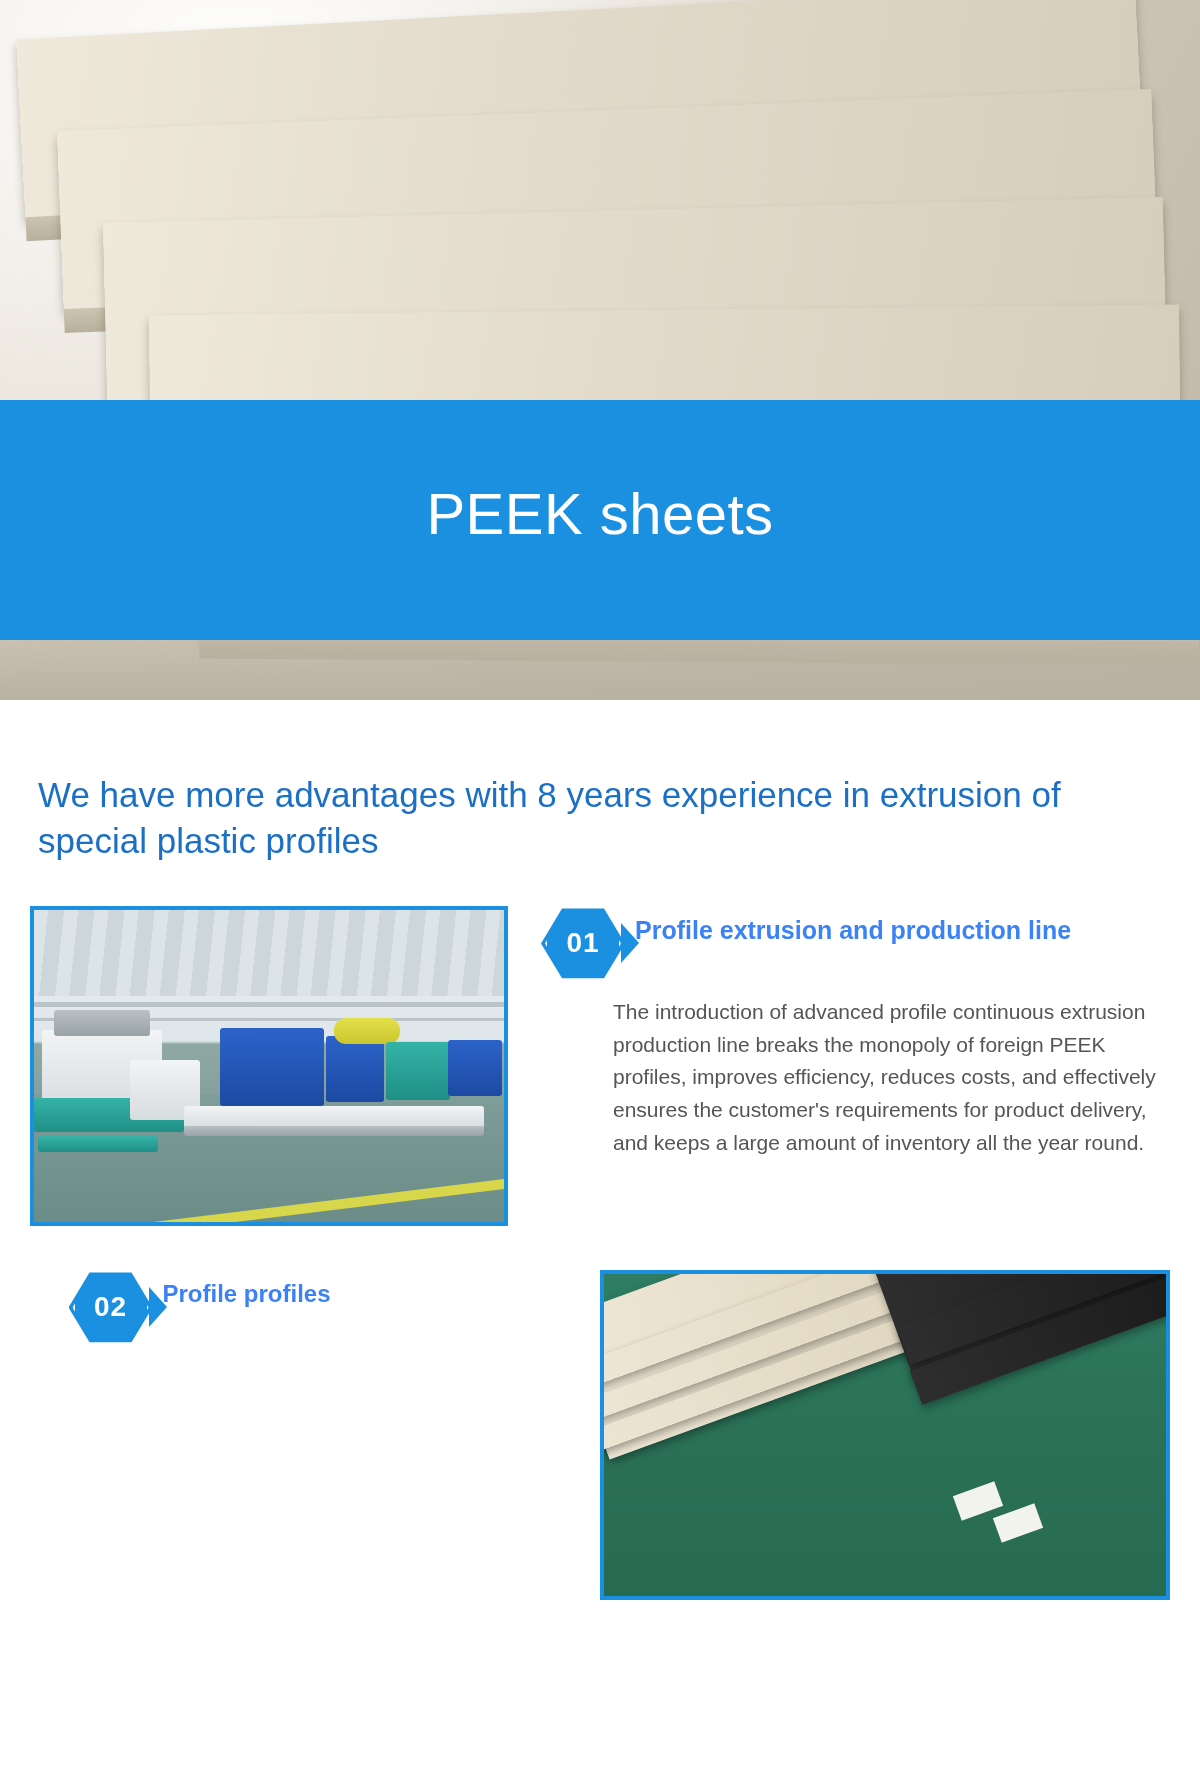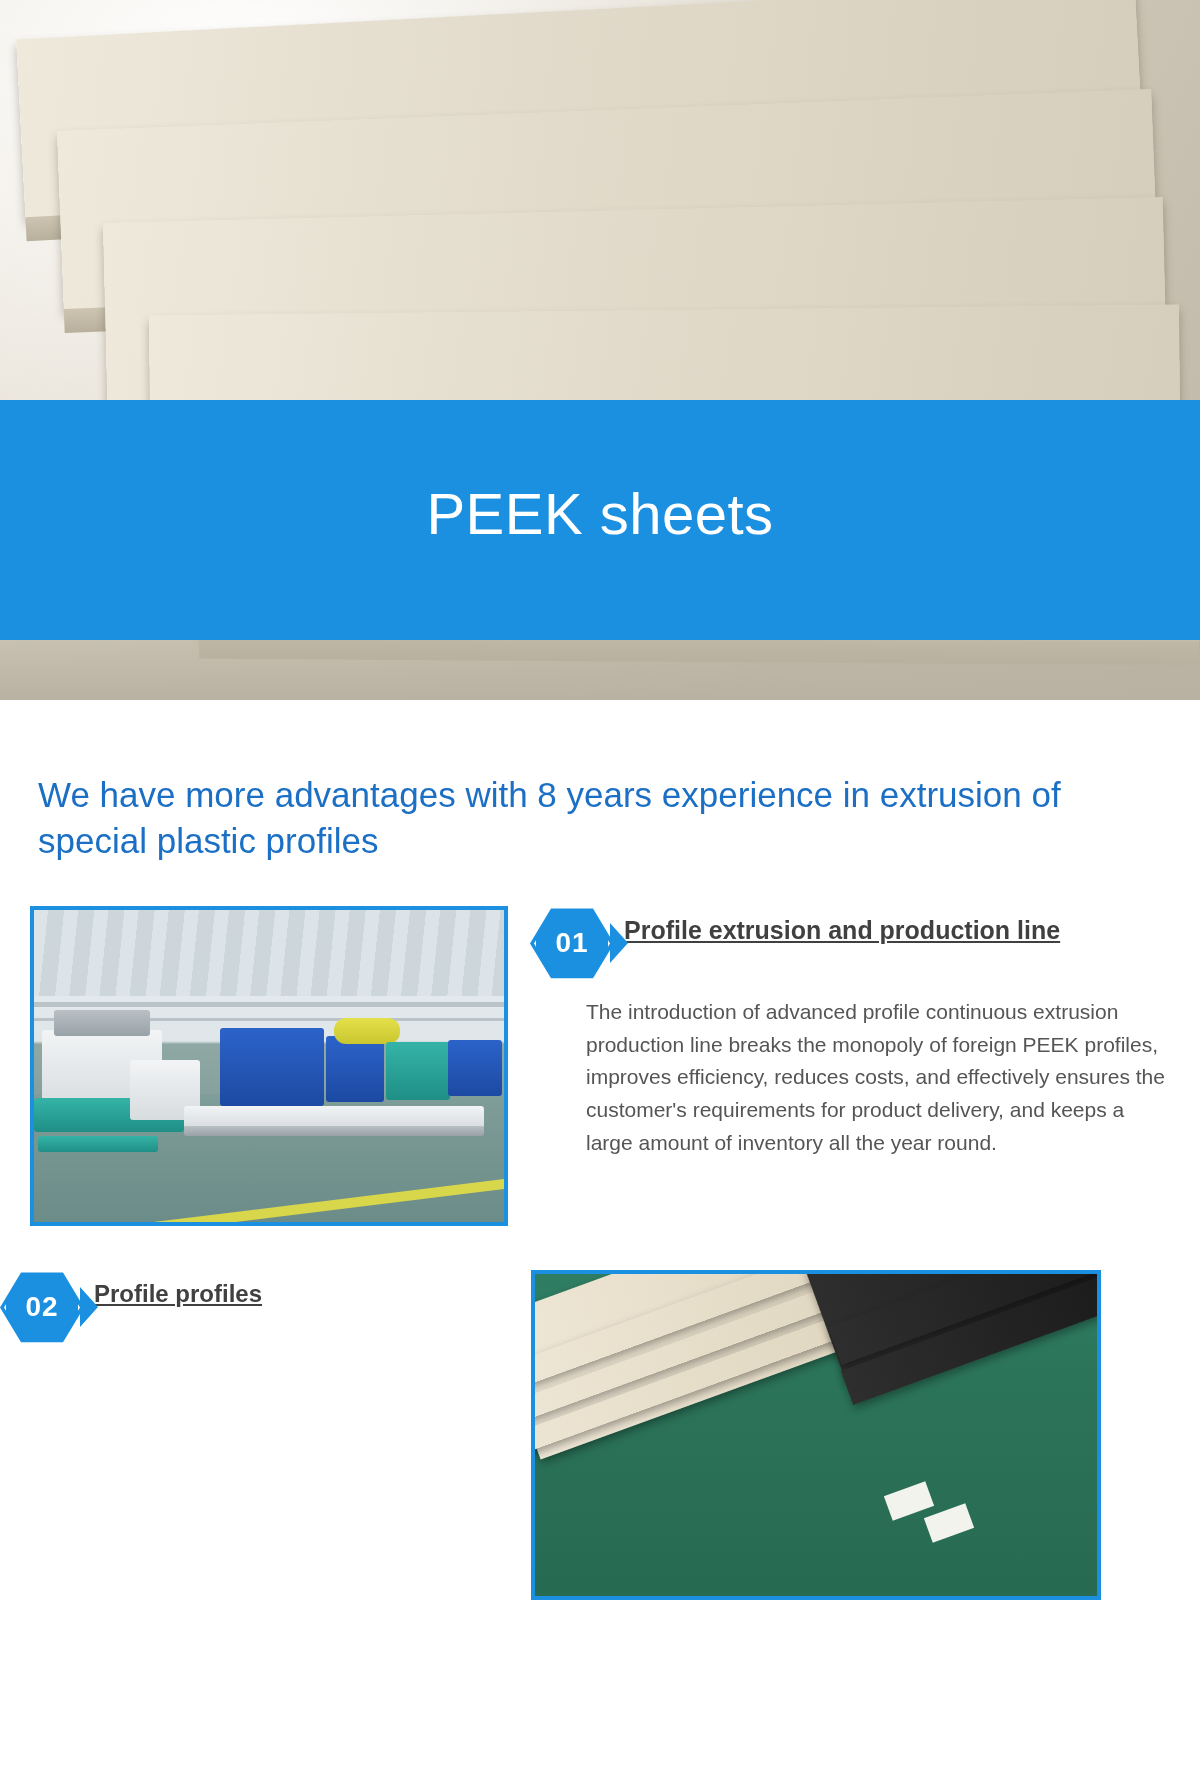--- a/index.html
+++ b/index.html
@@ -93,20 +93,21 @@
 
   
   .block {
     position: relative;
     margin-top: 42px;
   }
   .row1 {
     display: flex;
     align-items: flex-start;
     padding-left: 30px;
+    gap: 11px;
   }
   .photo-frame {
     border: 4px solid #1b8fe0;
     box-sizing: border-box;
     overflow: hidden;
     position: relative;
   }
   .photo1 { width: 478px; height: 320px; }
 
   
@@ -179,41 +180,42 @@
   }
   .hexbadge .tail {
     position: absolute;
     right: -14px; top: 17px;
     width: 0; height: 0;
     border-top: 20px solid transparent;
     border-bottom: 20px solid transparent;
     border-left: 18px solid #1b8fe0;
   }
   .card-title {
-    color: #404040;
+    color: #3b82f6;
     font-size: 25px;
     font-weight: 700;
     line-height: 1.3;
     padding-top: 8px;
     margin-left: 10px;
-    text-decoration: underline;
   }
   .card-body {
     color: #555555;
     font-size: 21px;
     line-height: 1.55;
     margin-top: 16px;
-    margin-left: 56px;
+    margin-left: 72px;
   }
 
   
   .row2 {
     display: flex;
     align-items: flex-start;
     margin-top: 44px;
+    padding-left: 38px;
+    justify-content: center;
   }
   .txt2 { width: 505px; }
   .txt2 .card-title { font-size: 24px; }
   .txt2 .card-body { margin-left: 58px; margin-top: 22px; width: 440px; }
 
   .photo2 {
     width: 570px;
     height: 330px;
     margin-left: 26px;
     position: relative;

